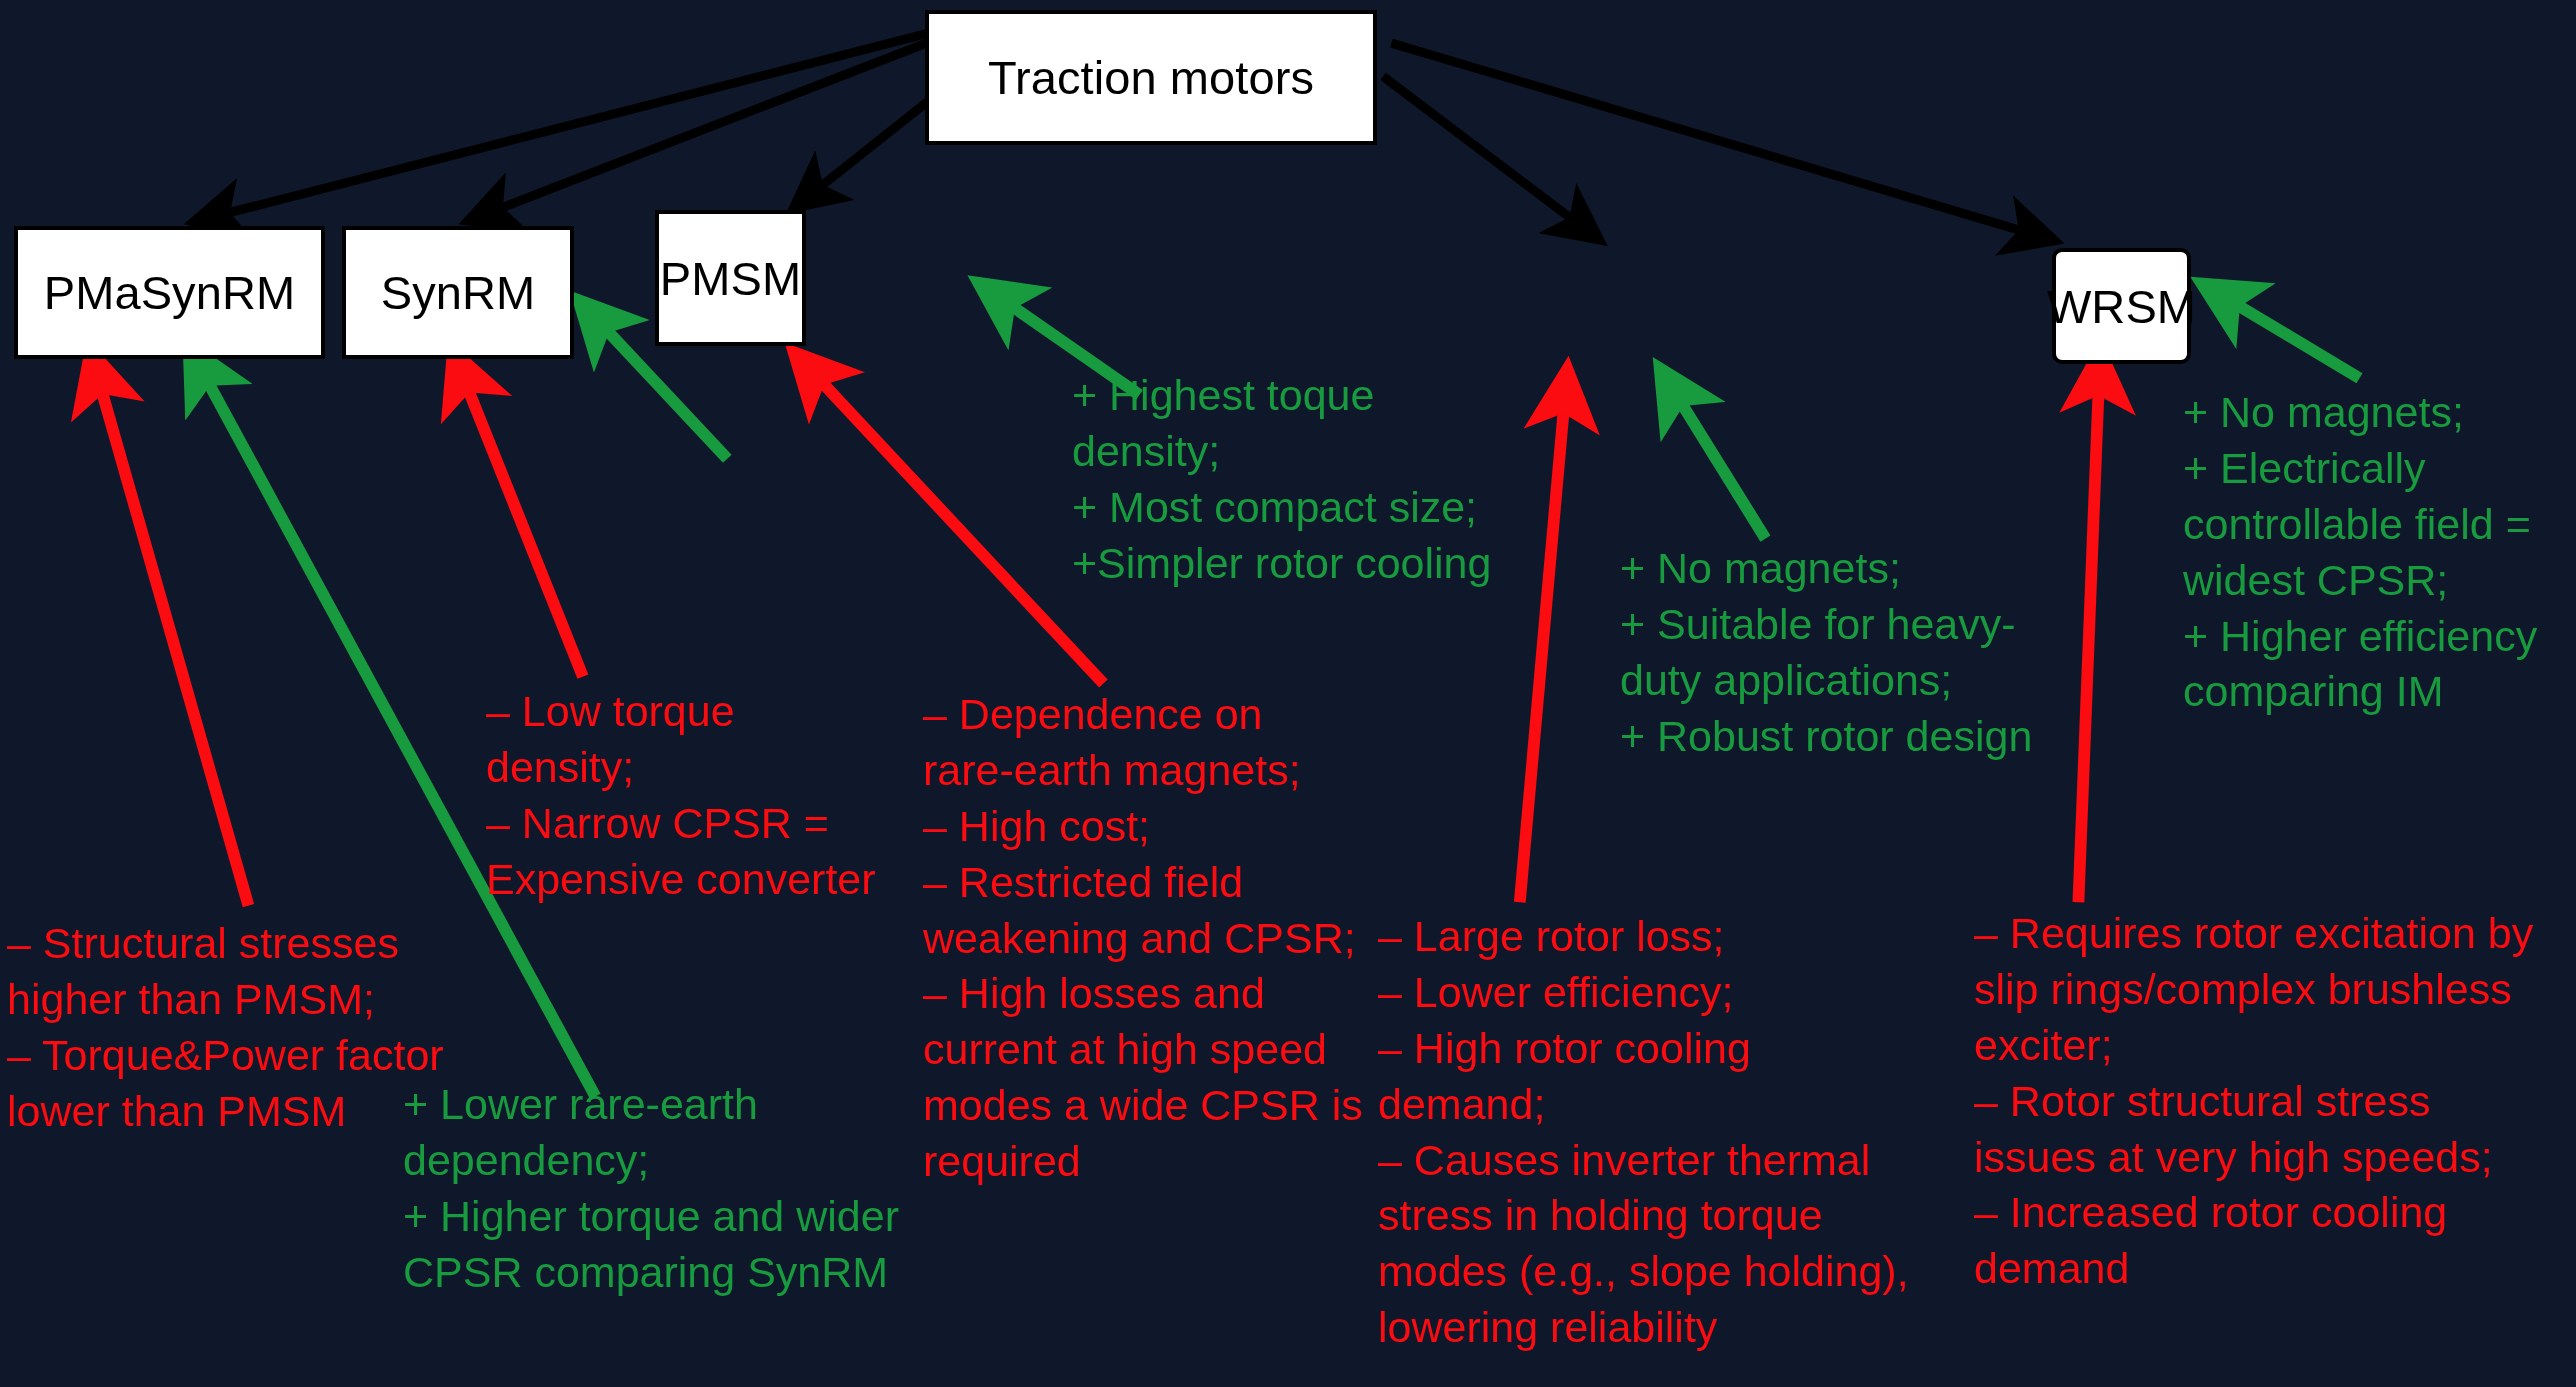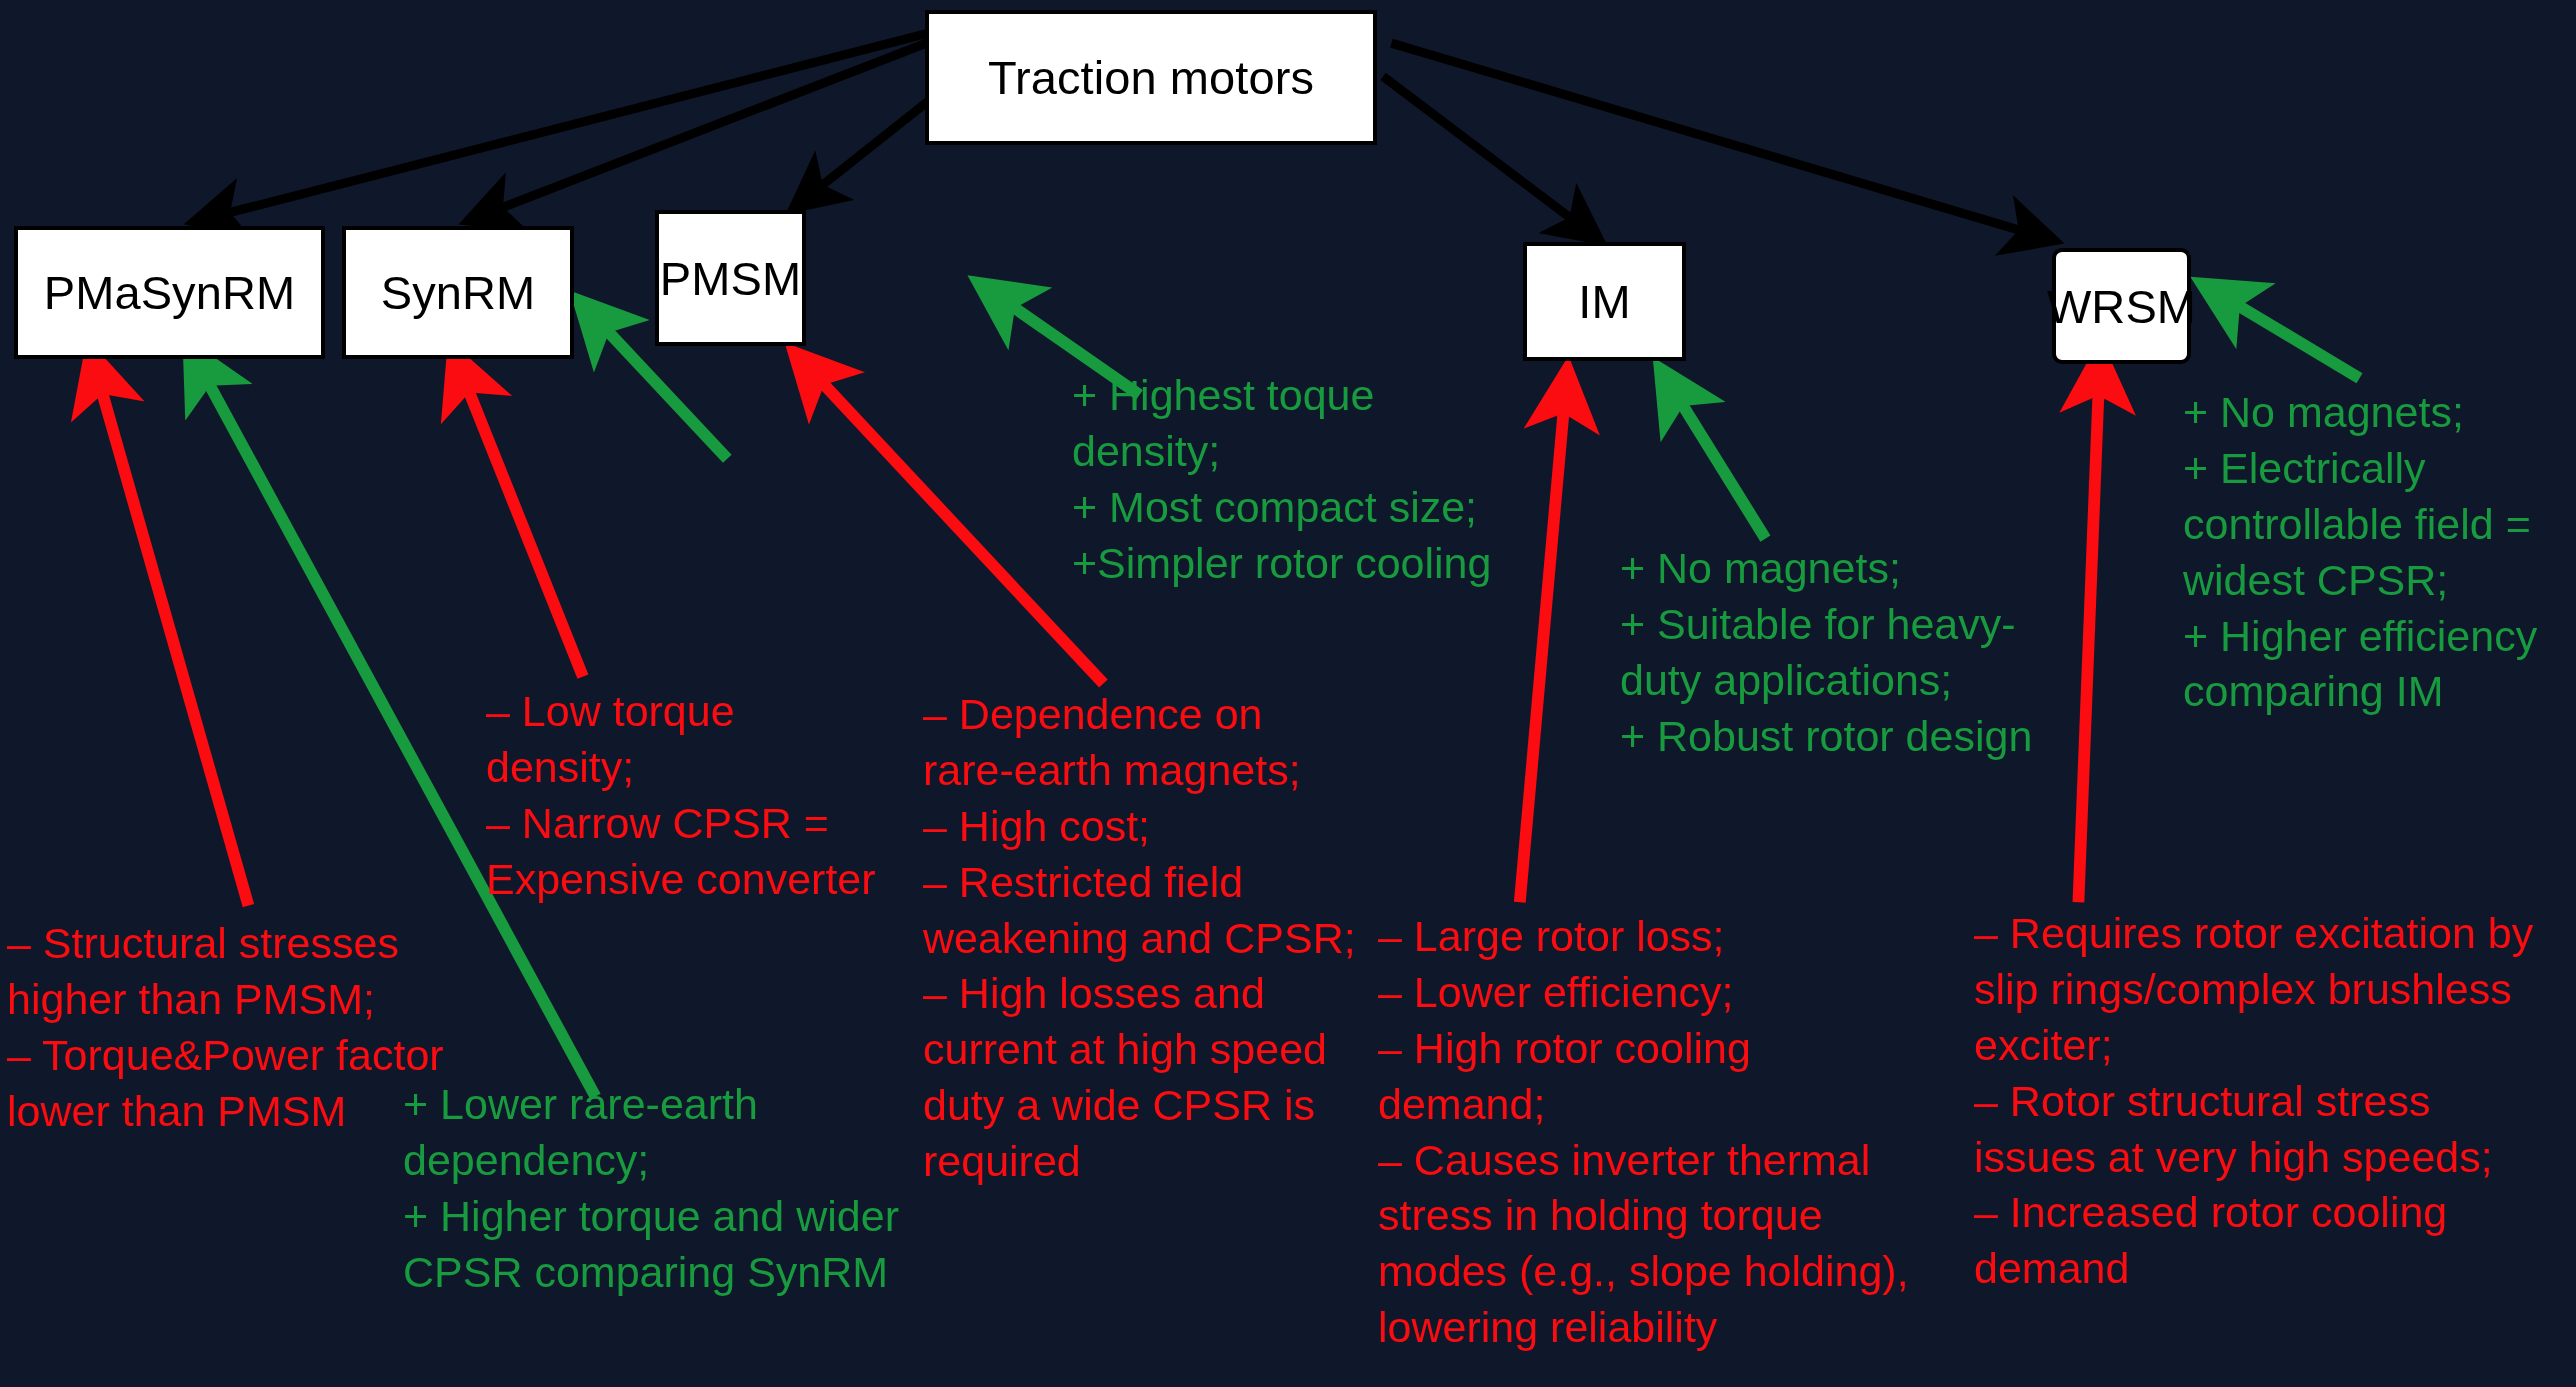--- a/index.html
+++ b/index.html
@@ -99,23 +99,20 @@
   </div>
 
   <div class="node" style="left:342px; top:226px; width:232px; height:133px;">
     <span>SynRM</span>
   </div>
 
   <div class="node" style="left:655px; top:210px; width:151px; height:136px;">
     <span>PMSM</span>
   </div>
 
-  <div class="node" style="left:1523px; top:242px; width:163px; height:119px;">
-    <span>IM</span>
-  </div>
 
   <div class="node" style="left:2052px; top:248px; width:139px; height:116px;border-radius:10px;">
     <span>WRSM</span>
   </div>
 
 
   <div class="note pos" style="left:1072px; top:368px; width:479px;">+ Highest toque
 density;
 + Most compact size;
 +Simpler rotor cooling</div>
@@ -125,21 +122,21 @@
 – Narrow CPSR =
 Expensive converter</div>
 
   <div class="note neg" style="left:923px; top:687px; width:486px;">– Dependence on
 rare-earth magnets;
 – High cost;
 – Restricted field
 weakening and CPSR;
 – High losses and
 current at high speed
-duty a wide CPSR is
+modes a wide CPSR is
 required</div>
 
   <div class="note neg" style="left:7px; top:916px; width:479px;">– Structural stresses
 higher than PMSM;
 – Torque&amp;Power factor
 lower than PMSM</div>
 
   <div class="note pos" style="left:403px; top:1077px; width:562px;">+ Lower rare-earth
 dependency;
 + Higher torque and wider

